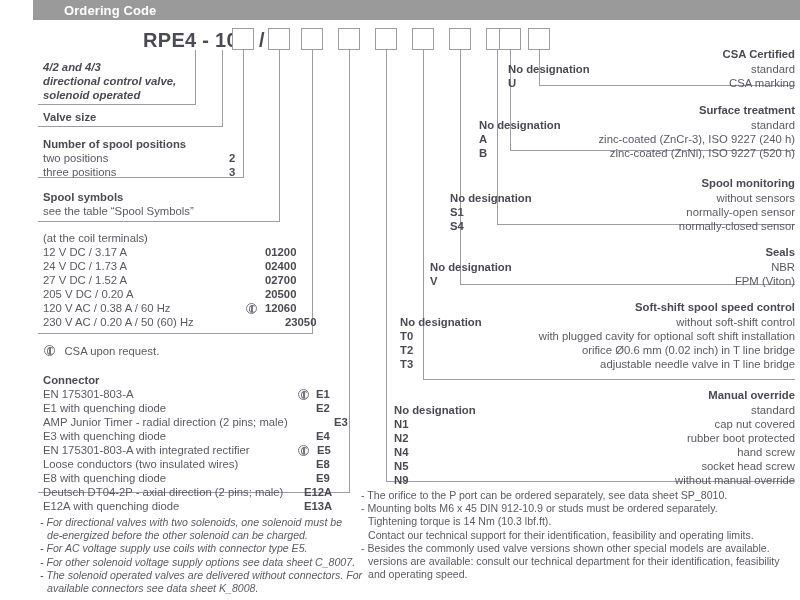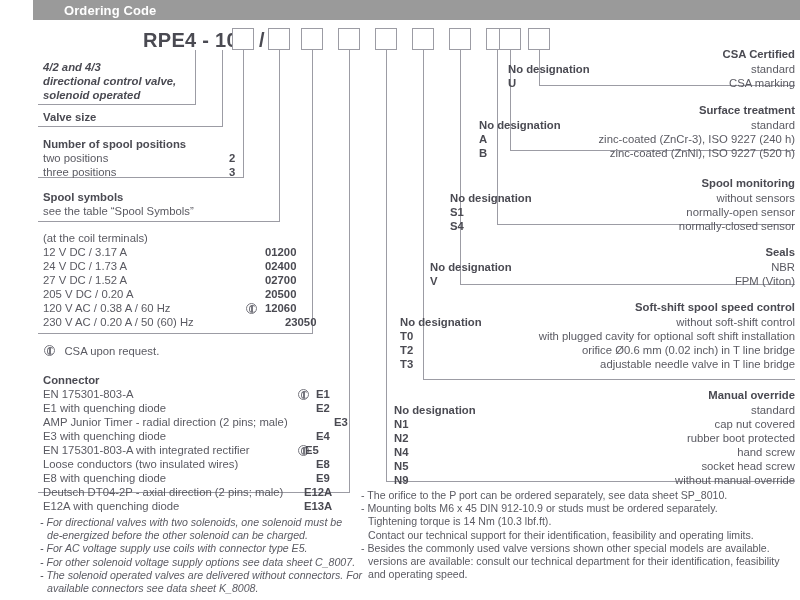--- a/index.html
+++ b/index.html
@@ -238,21 +238,21 @@
     <span class="lbl">AMP Junior Timer - radial direction (2 pins; male)</span>
     <span class="code" style="left:273px;padding-left:18px;">E3</span>
   </div>
   <div class="row">
     <span class="lbl">E3 with quenching diode</span>
     <span class="code" style="left:273px;">E4</span>
   </div>
   <div class="row">
     <span class="lbl">EN 175301-803-A with integrated rectifier</span>
     <span class="csa" style="position:absolute; left:255px; top:2px;"></span>
-    <span class="code" style="left:262px;">E5</span>
+    <span class="code" style="left:274px;">E5</span>
   </div>
   <div class="row">
     <span class="lbl">Loose conductors (two insulated wires)</span>
     <span class="code" style="left:273px;">E8</span>
   </div>
   <div class="row">
     <span class="lbl">E8 with quenching diode</span>
     <span class="code" style="left:273px;">E9</span>
   </div>
   <div class="row">

